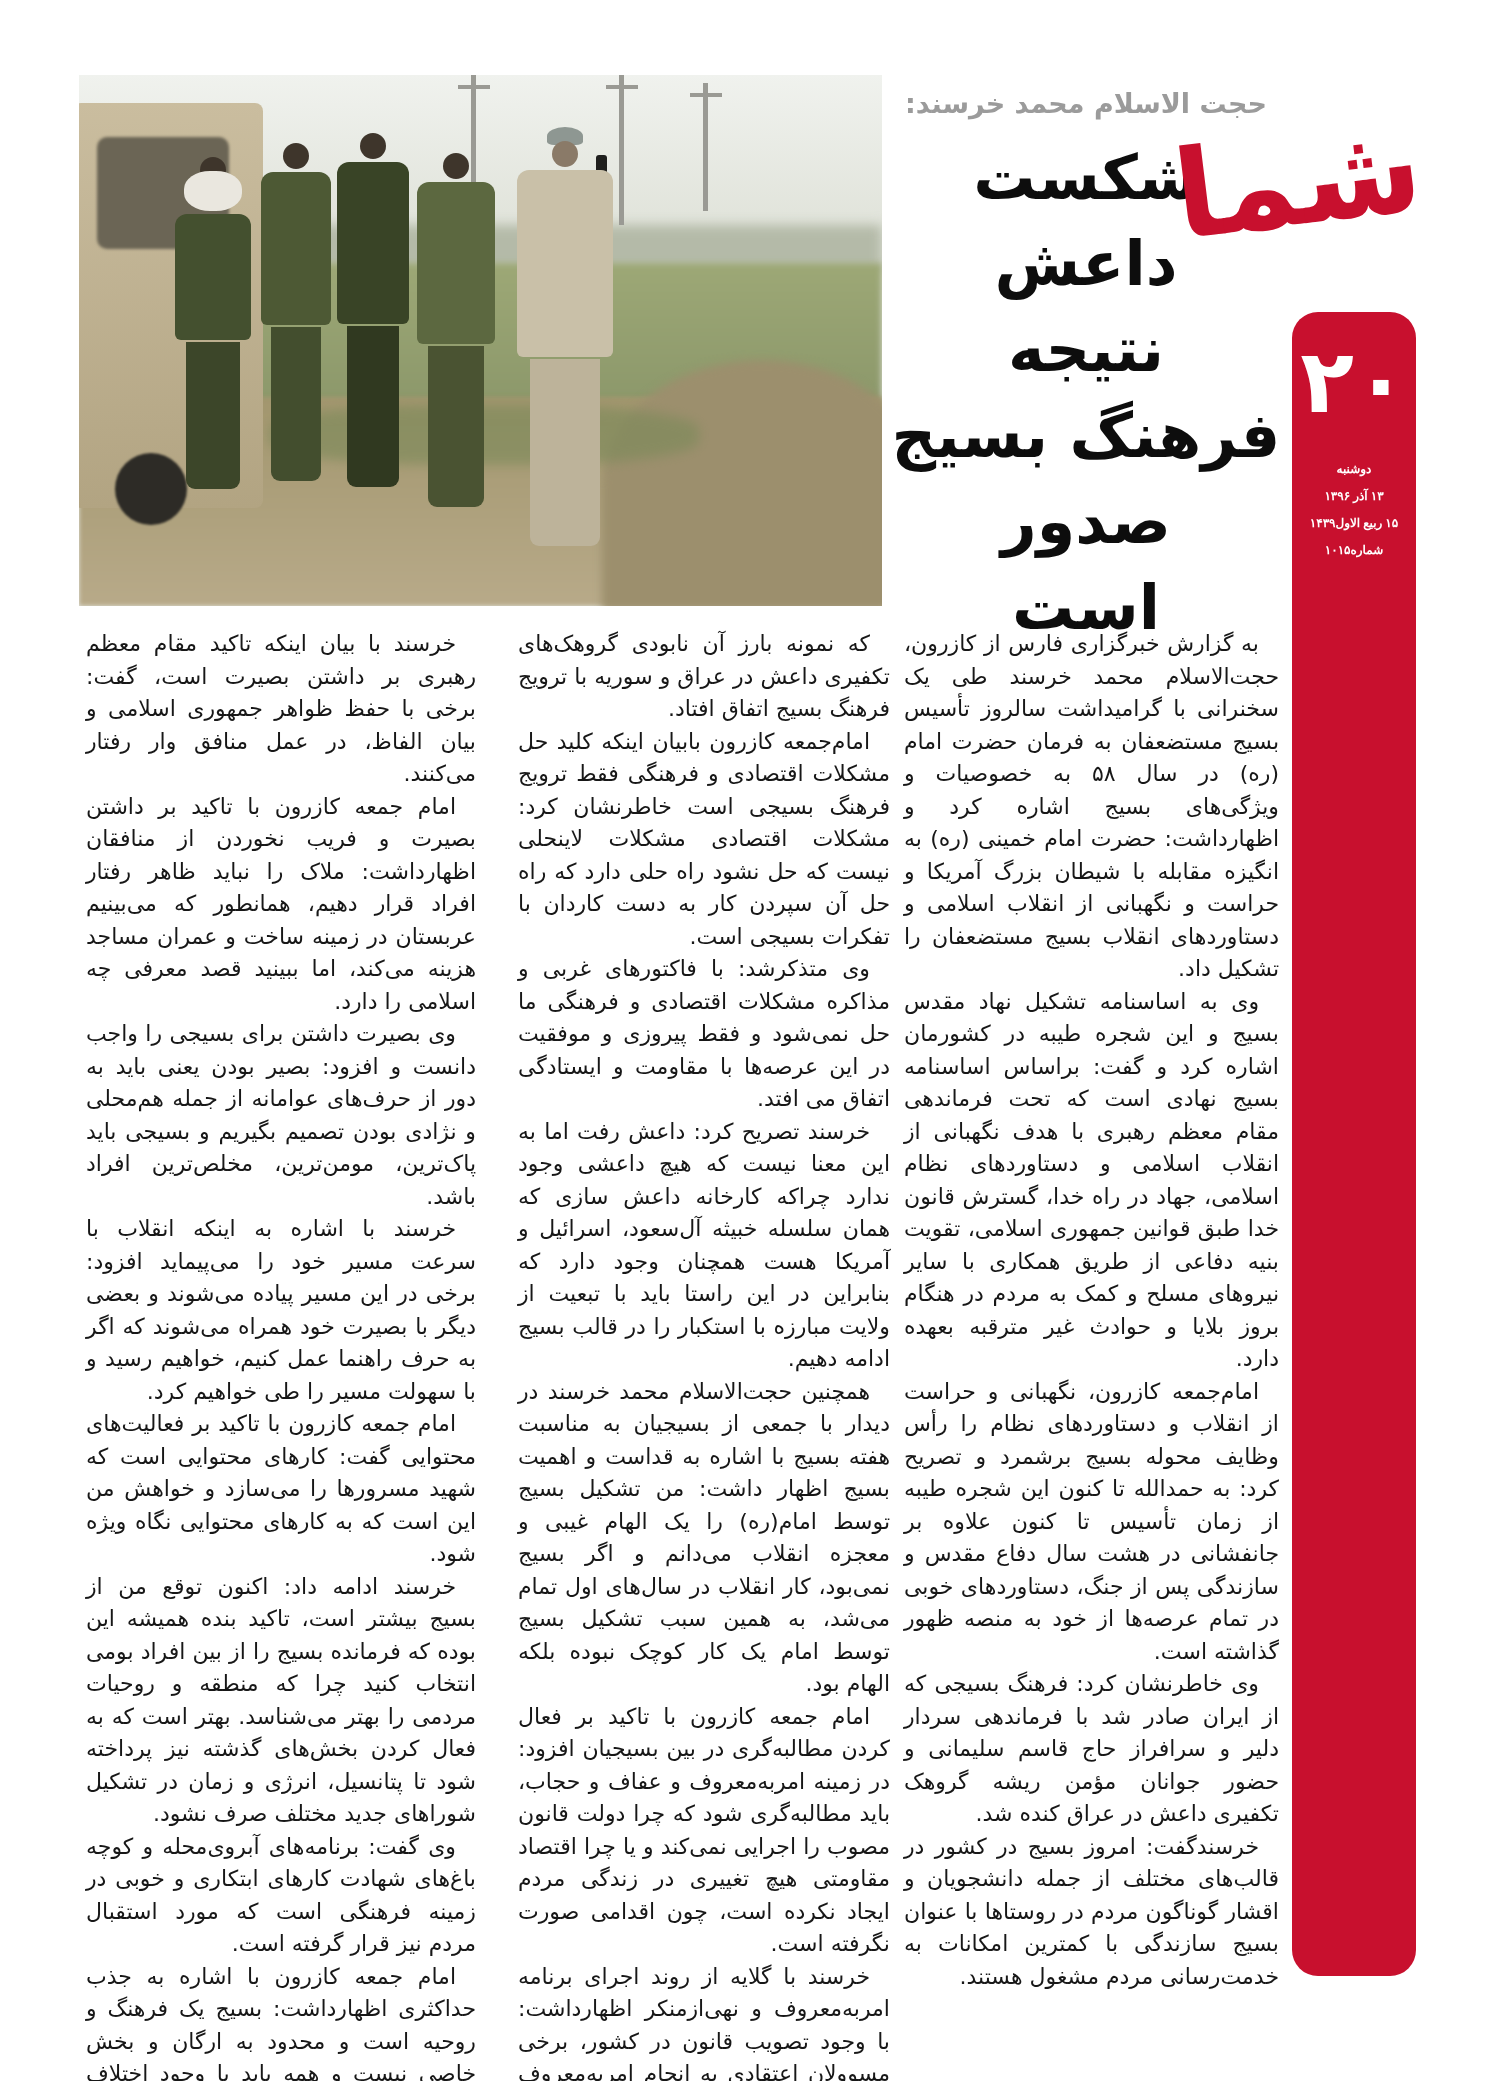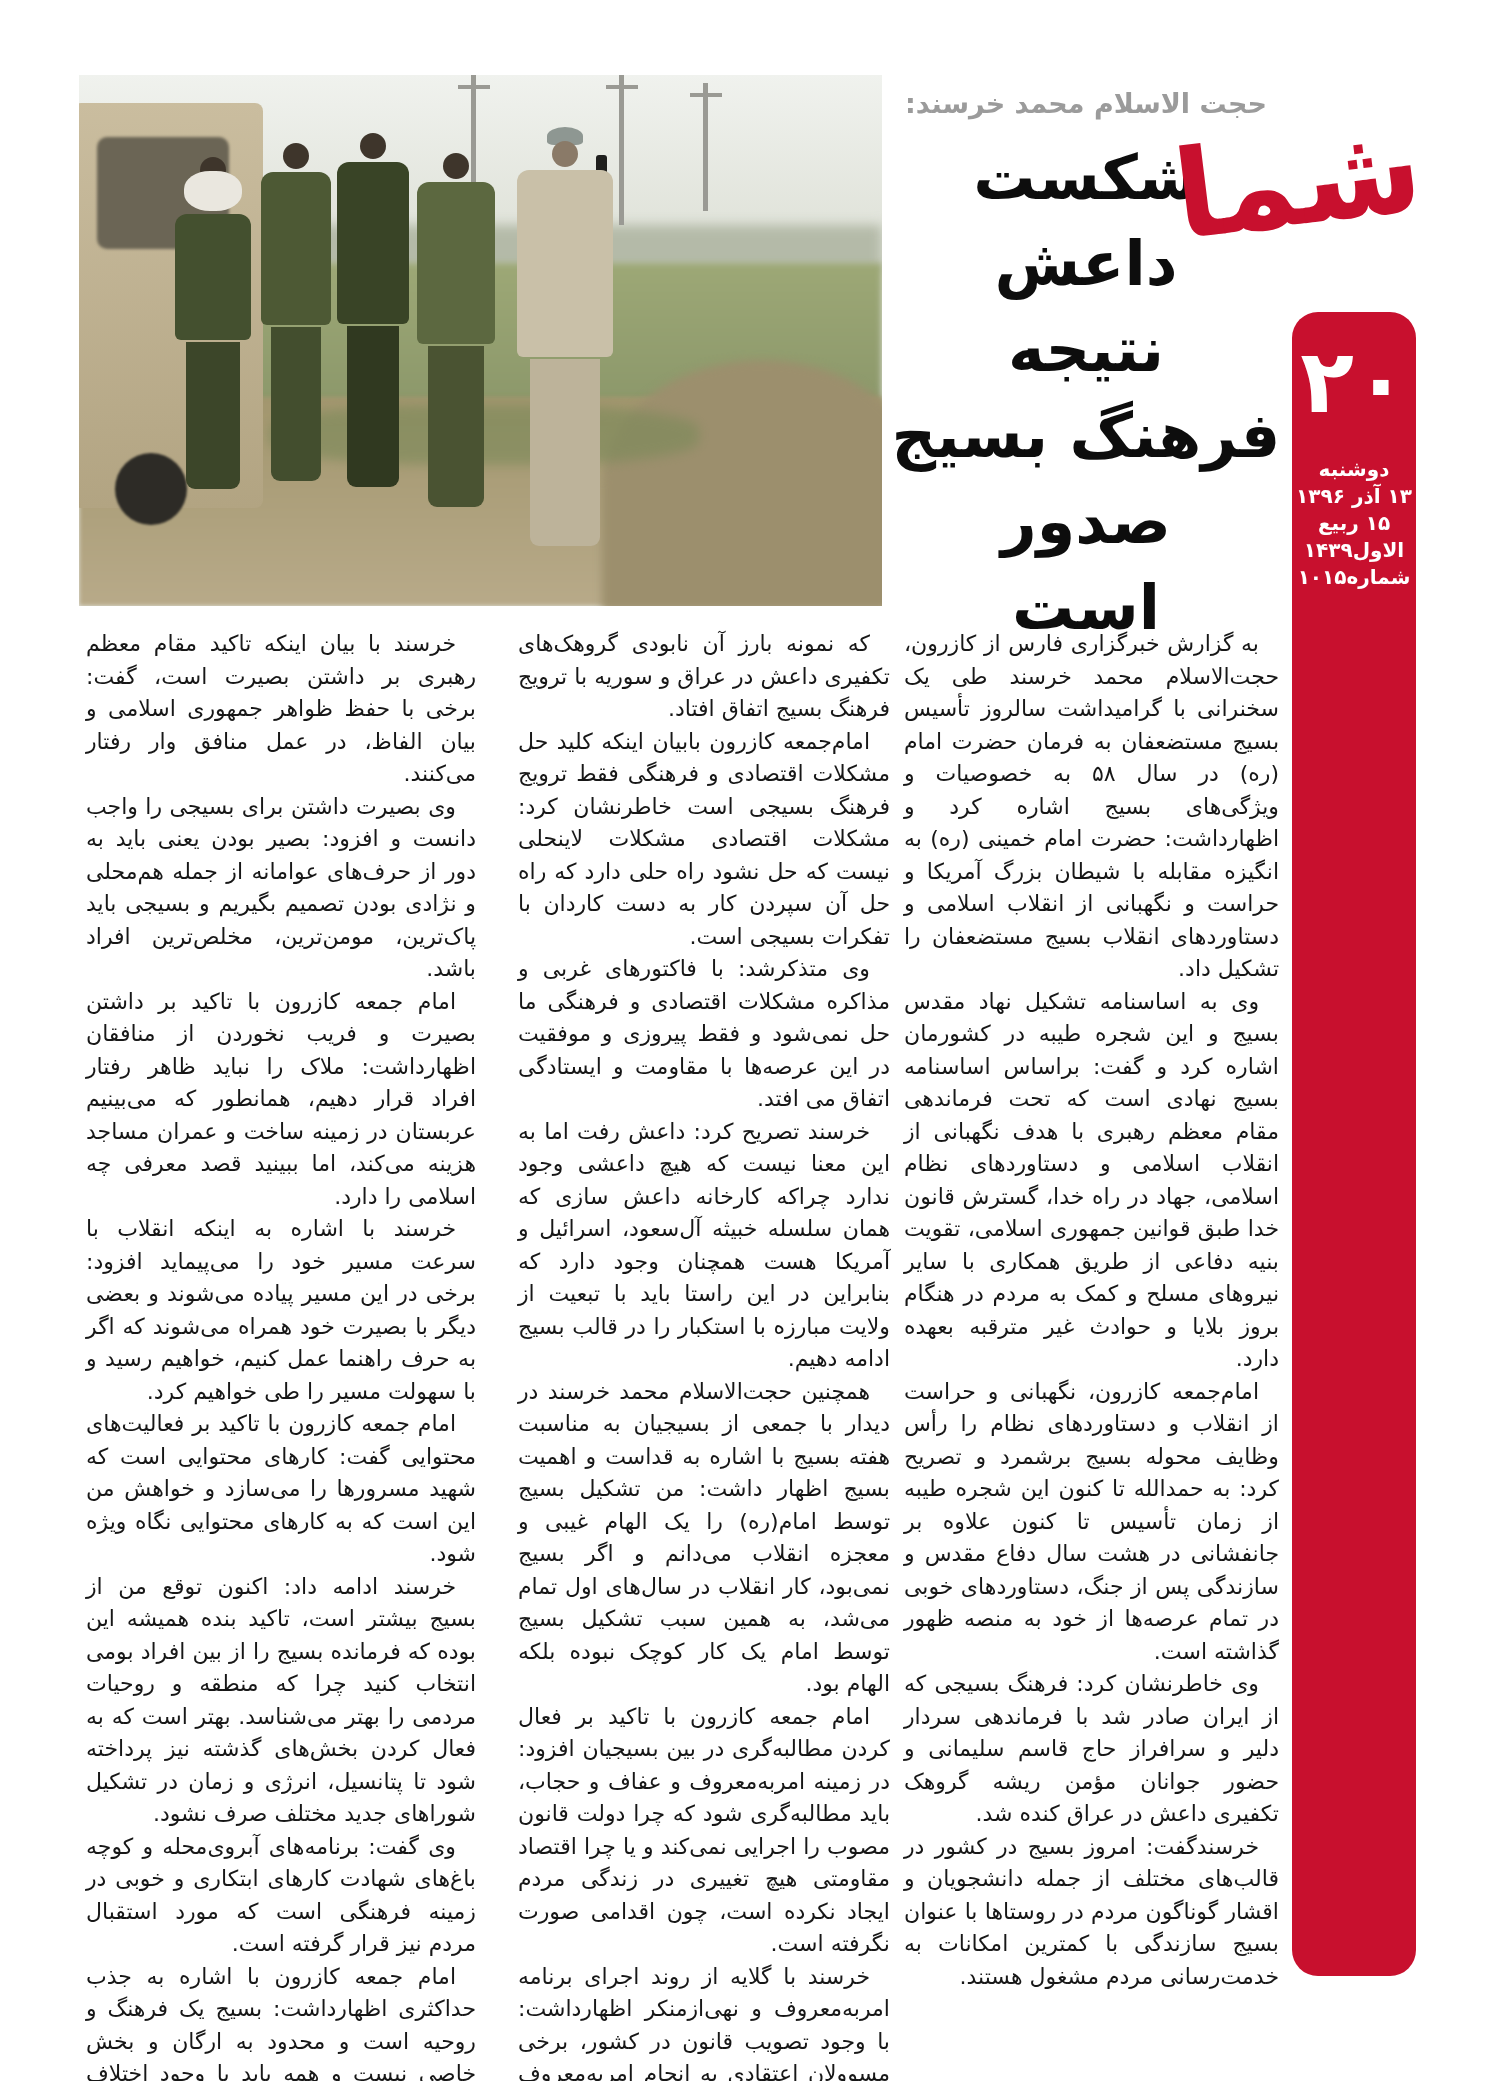--- a/index.html
+++ b/index.html
@@ -56,21 +56,21 @@
 
   
   .logo { position:absolute; left:1246px; top:58px; width:152px; height:246px;
           color:var(--accent,#c8102e); font-size:122px; font-weight:bold;
           line-height:236px; text-align:center; direction:rtl;
           transform:rotate(-7deg); }
   .sidebar { position:absolute; left:1268px; top:312px; width:124px; height:1664px;
              background:var(--accent,#c8102e); border-radius:26px; color:#ffffff;
              text-align:center; direction:rtl; }
   .pagenum { font-size:88px; font-weight:bold; line-height:1; padding-top:26px; }
-  .dates { margin-top:30px; font-size:20px; font-weight:bold; line-height:27px; }
+  .dates { margin-top:30px; font-size:12px; font-weight:bold; line-height:27px;font-family:Liberation Serif, serif; }
 
   
   .col { position:absolute; top:628px; direction:rtl; text-align:justify;
          color:#171717; font-size:22px; line-height:32.5px; }
   .col p { margin:0; text-indent:20px; }
   .col-right { left:880px; width:375px; }
   .col-mid   { left:494px; width:372px; }
   .col-left  { left:62px;  width:390px; }
   .lead { font-weight:bold; font-size:23px; }
 </style>
@@ -168,22 +168,22 @@
     <p>وی متذکرشد: با فاکتورهای غربی و مذاکره مشکلات اقتصادی و فرهنگی ما حل نمی‌شود و فقط پیروزی و موفقیت در این عرصه‌ها با مقاومت و ایستادگی اتفاق می افتد.</p>
     <p>خرسند تصریح کرد: داعش رفت اما به این معنا نیست که هیچ داعشی وجود ندارد چراکه کارخانه داعش سازی که همان سلسله خبیثه آل‌سعود، اسرائیل و آمریکا هست همچنان وجود دارد که بنابراین در این راستا باید با تبعیت از ولایت مبارزه با استکبار را در قالب بسیج ادامه دهیم.</p>
     <p>همچنین حجت‌الاسلام محمد خرسند در دیدار با جمعی از بسیجیان به مناسبت هفته بسیج با اشاره به قداست و اهمیت بسیج اظهار داشت: من تشکیل بسیج توسط امام(ره) را یک الهام غیبی و معجزه انقلاب می‌دانم و اگر بسیج نمی‌بود، کار انقلاب در سال‌های اول تمام می‌شد، به همین سبب تشکیل بسیج توسط امام یک کار کوچک نبوده بلکه الهام بود.</p>
     <p>امام جمعه کازرون با تاکید بر فعال کردن مطالبه‌گری در بین بسیجیان افزود: در زمینه امربه‌معروف و عفاف و حجاب، باید مطالبه‌گری شود که چرا دولت قانون مصوب را اجرایی نمی‌کند و یا چرا اقتصاد مقاومتی هیچ تغییری در زندگی مردم ایجاد نکرده است، چون اقدامی صورت نگرفته است.</p>
     <p>خرسند با گلایه از روند اجرای برنامه امربه‌معروف و نهی‌ازمنکر اظهارداشت: با وجود تصویب قانون در کشور، برخی مسوولان اعتقادی به انجام امربه‌معروف و نهی‌ازمنکر ندارند.</p>
 
   </div>
 
   <div class="col col-left">
     <p>خرسند با بیان اینکه تاکید مقام معظم رهبری بر داشتن بصیرت است، گفت: برخی با حفظ ظواهر جمهوری اسلامی و بیان الفاظ، در عمل منافق وار رفتار می‌کنند.</p>
+    <p>امام جمعه کازرون با تاکید بر داشتن بصیرت و فریب نخوردن از منافقان اظهارداشت: ملاک را نباید ظاهر رفتار افراد قرار دهیم، همانطور که می‌بینیم عربستان در زمینه ساخت و عمران مساجد هزینه می‌کند، اما ببینید قصد معرفی چه اسلامی را دارد.</p>
     <p>وی بصیرت داشتن برای بسیجی را واجب دانست و افزود: بصیر بودن یعنی باید به دور از حرف‌های عوامانه از جمله هم‌محلی و نژادی بودن تصمیم بگیریم و بسیجی باید پاک‌ترین، مومن‌ترین، مخلص‌ترین افراد باشد.</p>
-    <p>امام جمعه کازرون با تاکید بر داشتن بصیرت و فریب نخوردن از منافقان اظهارداشت: ملاک را نباید ظاهر رفتار افراد قرار دهیم، همانطور که می‌بینیم عربستان در زمینه ساخت و عمران مساجد هزینه می‌کند، اما ببینید قصد معرفی چه اسلامی را دارد.</p>
     <p>خرسند با اشاره به اینکه انقلاب با سرعت مسیر خود را می‌پیماید افزود: برخی در این مسیر پیاده می‌شوند و بعضی دیگر با بصیرت خود همراه می‌شوند که اگر به حرف راهنما عمل کنیم، خواهیم رسید و با سهولت مسیر را طی خواهیم کرد.</p>
     <p>امام جمعه کازرون با تاکید بر فعالیت‌های محتوایی گفت: کارهای محتوایی است که شهید مسرورها را می‌سازد و خواهش من این است که به کارهای محتوایی نگاه ویژه شود.</p>
     <p>خرسند ادامه داد: اکنون توقع من از بسیج بیشتر است، تاکید بنده همیشه این بوده که فرمانده بسیج را از بین افراد بومی انتخاب کنید چرا که منطقه و روحیات مردمی را بهتر می‌شناسد. بهتر است که به فعال کردن بخش‌های گذشته نیز پرداخته شود تا پتانسیل، انرژی و زمان در تشکیل شوراهای جدید مختلف صرف نشود.</p>
     <p>وی گفت: برنامه‌های آبروی‌محله و کوچه باغ‌های شهادت کارهای ابتکاری و خوبی در زمینه فرهنگی است که مورد استقبال مردم نیز قرار گرفته است.</p>
     <p>امام جمعه کازرون با اشاره به جذب حداکثری اظهارداشت: بسیج یک فرهنگ و روحیه است و محدود به ارگان و بخش خاصی نیست و همه باید با وجود اختلاف سلایق، خود را بسیجی بدانند ولو اینکه بسیاری از کارهای بسیجی وار می کنند اما در ارگان و سلسله مراتب حضور ندارند.</p>
   </div>
 
 </div>
 
 </body></html>

